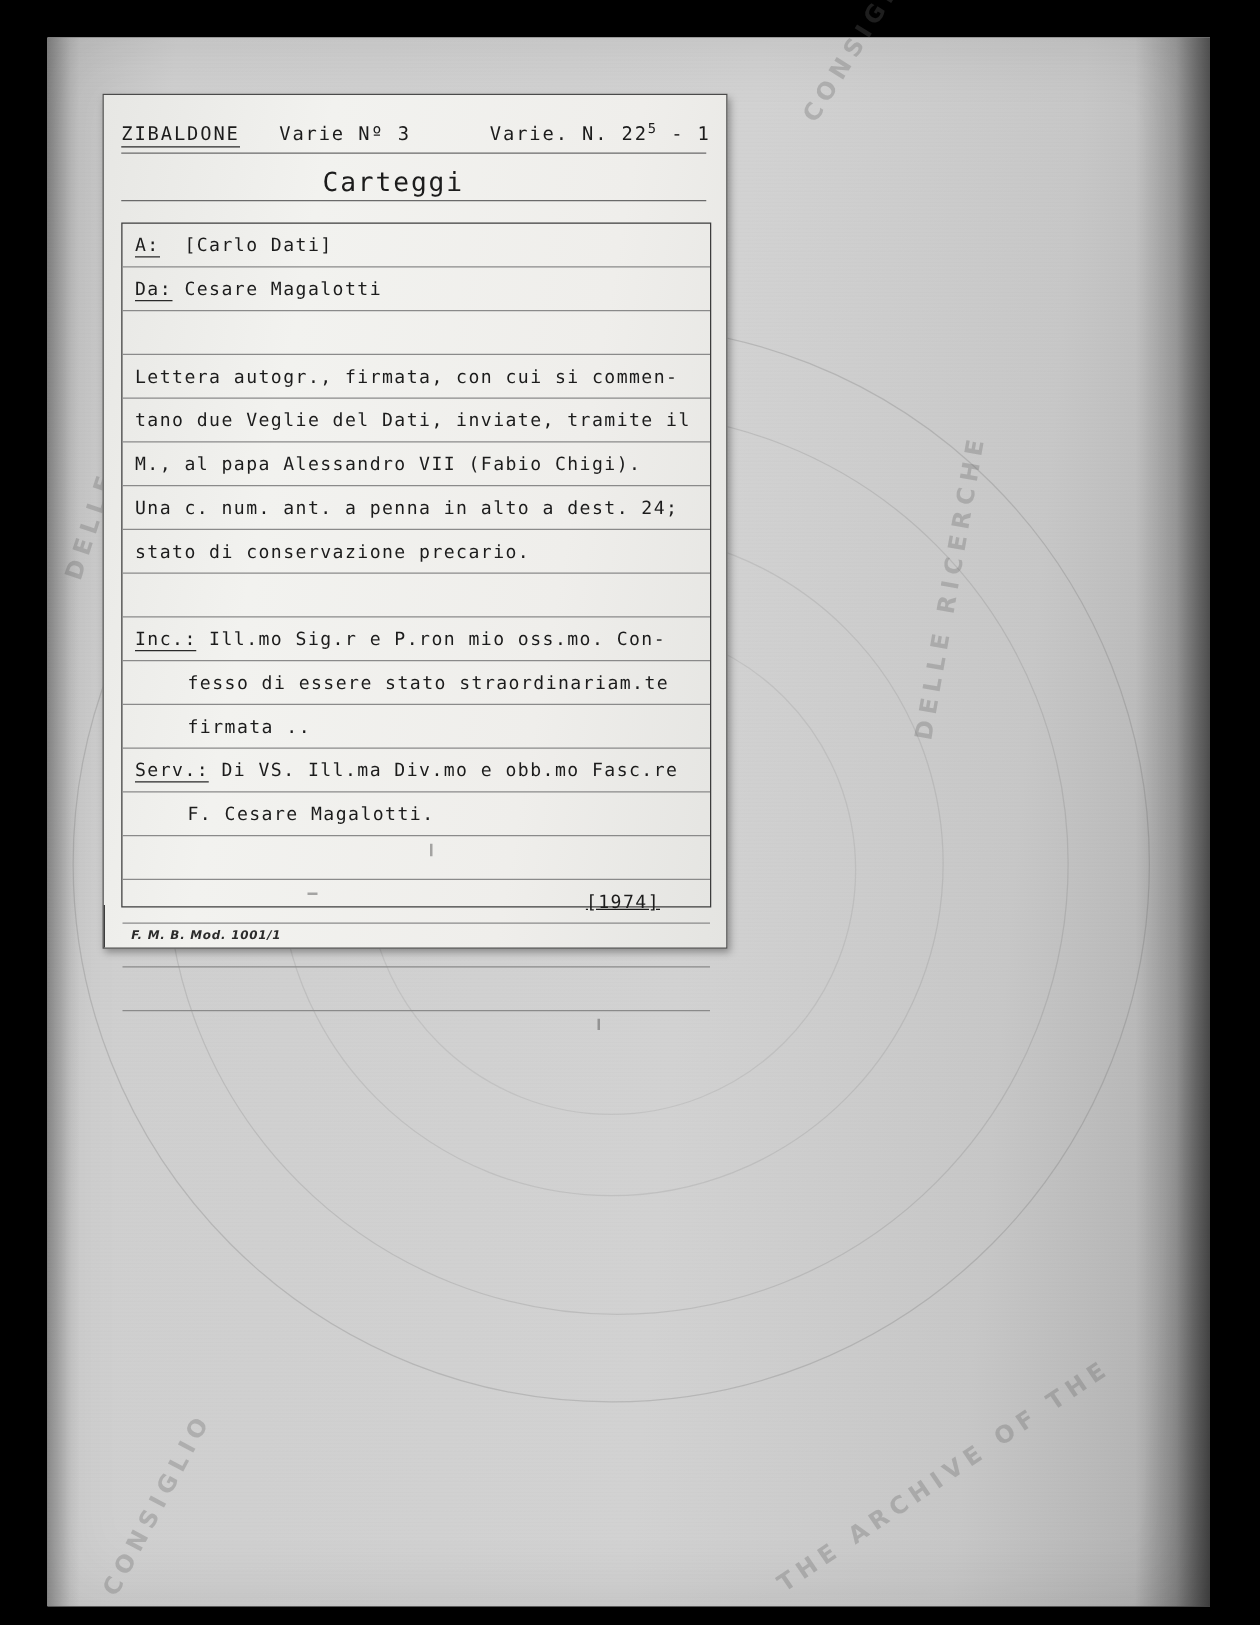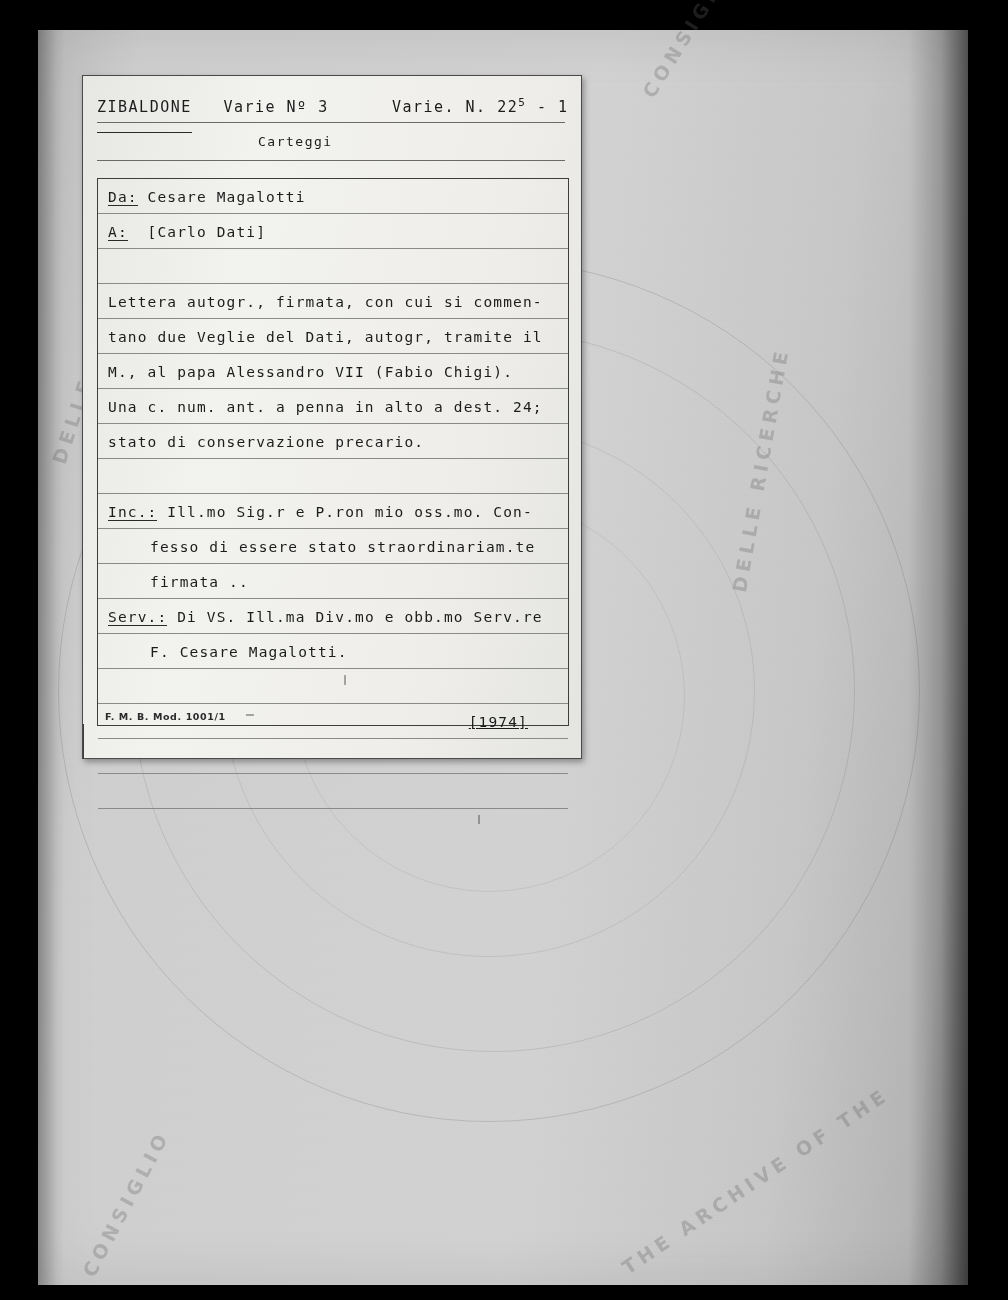--- a/index.html
+++ b/index.html
@@ -116,34 +116,34 @@
   }
   .hdr-line1 {
     position: absolute;
     left: 14px;
     top: 20px;
     right: 10px;
     font-size: 15px;
     letter-spacing: 1.5px;
     white-space: nowrap;
   }
-  .hdr-line1 .u { border-bottom: 1px solid #2a2a2a; padding-bottom: 16px; margin-top: 20px;}
+  .hdr-line1 .u { border-bottom: 1px solid #2a2a2a; padding-bottom: 1px; margin-top: 20px;}
   .sup { font-size: 11px; vertical-align: super; }
   .hdr-rule1 {
     position: absolute;
     left: 14px;
     top: 46px;
     width: 468px;
     border-bottom: 1px solid #6a6a6a;
   }
   .hdr-line2 {
     position: absolute;
     left: 175px;
     top: 58px;
-    font-size: 13px;
+    font-size: 21px;
     letter-spacing: 1.5px;
   }
   .hdr-rule2 {
     position: absolute;
     left: 14px;
     top: 84px;
     width: 468px;
     border-bottom: 1px solid #6a6a6a;
   }
 
@@ -171,24 +171,25 @@
     letter-spacing: 1.15px;
     white-space: nowrap;
   }
   .rtext.ind { left: 52px; }
   .rtext.right { left: auto; right: 40px; text-decoration: underline; }
   .lbl-u { border-bottom: 1px solid #2a2a2a; }
 
   .card-footnote {
     position: absolute;
     left: 22px;
-    top: 635px;
+    top: 667px;
     font-family: "DejaVu Sans", sans-serif;
     font-size: 9.5px;
     font-weight: bold;
+    font-style: italic;
     color: #2b2b2b;
     letter-spacing: .6px;
   }
   .card-tick {
     position: absolute;
     left: 0px;
     top: 648px;
     width: 1px;
     height: 34px;
     background: #3d3d3d;
@@ -223,35 +224,35 @@
             <span class="u">ZIBALDONE</span><span>&nbsp;&nbsp;&nbsp;</span><span>Varie Nº 3</span><span>&nbsp;&nbsp;&nbsp;&nbsp;&nbsp;&nbsp;</span><span>Varie.</span><span>&nbsp;</span><span>N. 22</span><span class="sup">5</span><span>&nbsp;</span><span>- 1</span>
           </div>
           <div class="hdr-rule1"></div>
           <div class="hdr-line2">Carteggi</div>
           <div class="hdr-rule2"></div>
         </div>
 
         <div class="body-box">
 
           <div class="rline">
+            <div class="rtext"><span class="lbl-u">A:</span><span>&nbsp;&nbsp;</span><span>[Carlo Dati]</span></div>
+          </div>
+
+          <div class="rline">
             <div class="rtext"><span class="lbl-u">Da:</span><span>&nbsp;</span><span>Cesare Magalotti</span></div>
           </div>
 
-          <div class="rline">
-            <div class="rtext"><span class="lbl-u">A:</span><span>&nbsp;&nbsp;</span><span>[Carlo Dati]</span></div>
-          </div>
-
 
           <div class="rline"></div>
 
           <div class="rline">
             <div class="rtext">Lettera autogr., firmata, con cui si commen-</div>
           </div>
           <div class="rline">
-            <div class="rtext">tano due Veglie del Dati, autogr, tramite il</div>
+            <div class="rtext">tano due Veglie del Dati, inviate, tramite il</div>
           </div>
           <div class="rline">
             <div class="rtext">M., al papa Alessandro VII (Fabio Chigi).</div>
           </div>
           <div class="rline">
             <div class="rtext">Una c. num. ant. a penna in alto a dest. 24;</div>
           </div>
           <div class="rline">
             <div class="rtext">stato di conservazione precario.</div>
           </div>
@@ -262,21 +263,21 @@
             <div class="rtext"><span class="lbl-u">Inc.:</span><span>&nbsp;</span><span>Ill.mo Sig.r e P.ron mio oss.mo.  Con-</span></div>
           </div>
           <div class="rline">
             <div class="rtext ind">fesso di essere stato straordinariam.te</div>
           </div>
           <div class="rline">
             <div class="rtext ind">firmata ..</div>
           </div>
 
           <div class="rline">
-            <div class="rtext"><span class="lbl-u">Serv.:</span><span>&nbsp;</span><span>Di VS. Ill.ma Div.mo e obb.mo Serv.re</span></div>
+            <div class="rtext"><span class="lbl-u">Serv.:</span><span>&nbsp;</span><span>Di VS. Ill.ma Div.mo e obb.mo Fasc.re</span></div>
           </div>
           <div class="rline">
             <div class="rtext ind">F. Cesare Magalotti.</div>
           </div>
 
           <div class="rline">
             <div class="speck" style="left:246px; top:6px; width:2px; height:10px;"></div>
           </div>
 
           <div class="rline">

